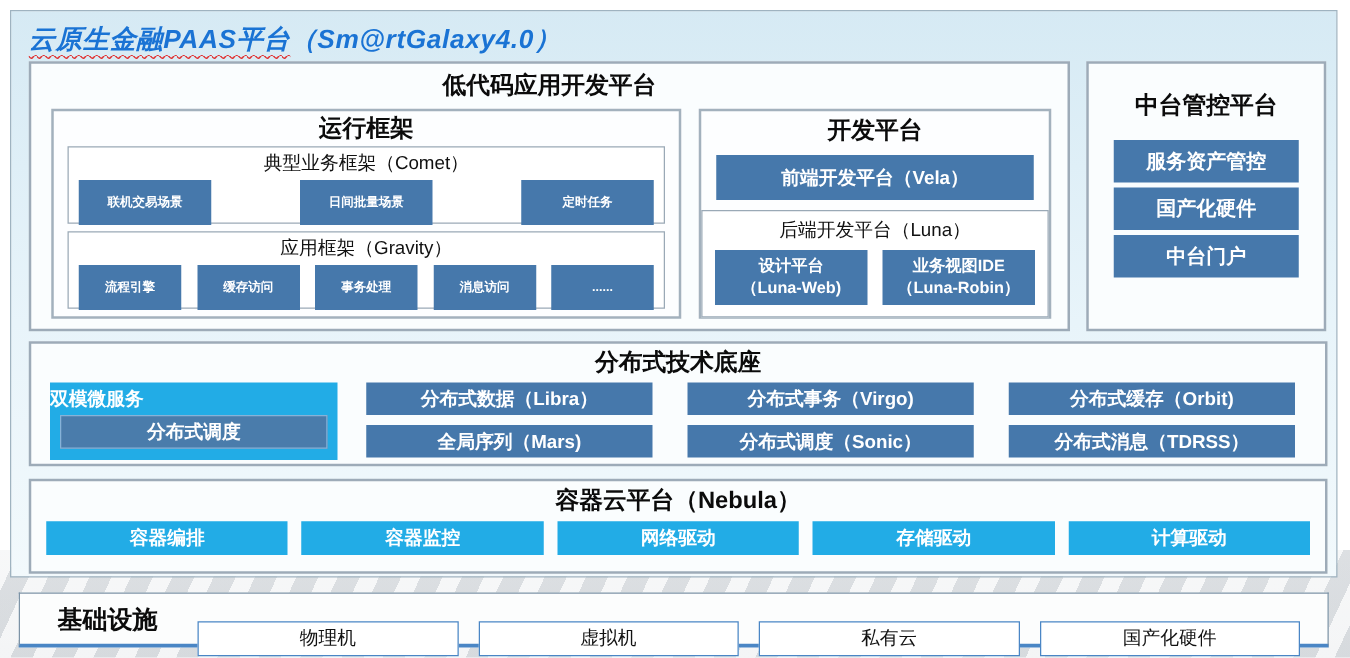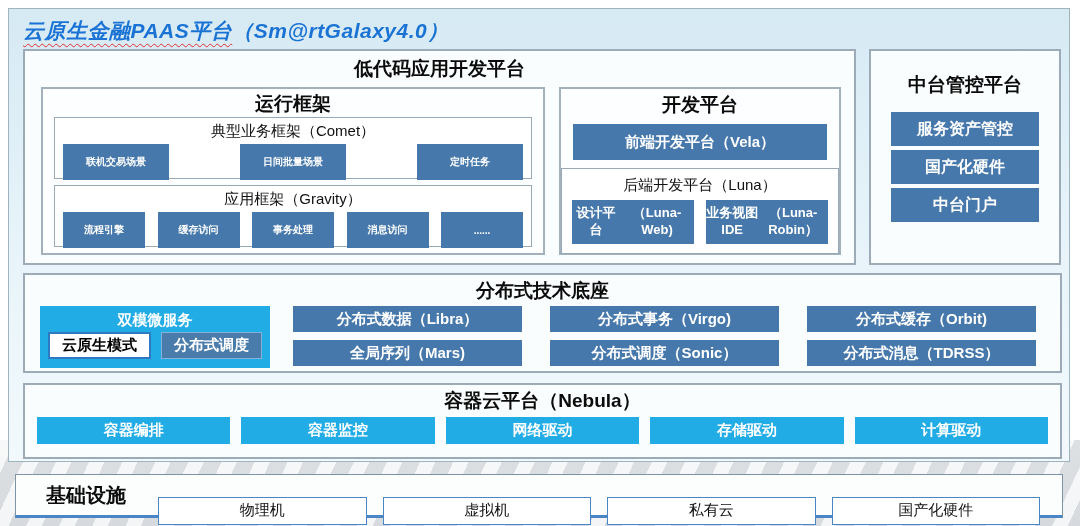--- a/index.html
+++ b/index.html
@@ -52,31 +52,31 @@
   .frame-title{padding-top:2px}
   .frame-row{display:flex;justify-content:space-between;padding:0 8px;margin-top:2px}
   .frame-row .btn{width:106px}
   .frame-row.five .btn{width:82px}
   .dev-box{flex:1;height:168px;border:2px solid #a3b1bd;background:#fdfeff;box-sizing:border-box}
   .dev-title{margin-top:3px}
   .vela-btn{margin:6px 12px 0;height:36px;font-size:15px}
   .luna-box{margin:8px 0 0;border:1px solid #9aa9b6;background:#fff;height:86px;box-sizing:border-box}
   .luna-title{padding-top:4px;line-height:24px}
   .luna-row{display:flex;gap:12px;padding:0 10px;margin-top:3px}
-  .luna-row .btn{flex:1;height:44px;flex-direction:row;font-size:13px;line-height:1.3}
+  .luna-row .btn{flex:1;height:44px;flex-direction:column;font-size:13px;line-height:1.3}
   
   .midplat-box{left:860px;top:40px;width:192px;height:216px}
   .midplat-title{margin-top:21px}
   .midplat-items{display:flex;flex-direction:column;align-items:center;gap:4px;margin-top:14px}
   .midplat-items .btn{width:148px;height:34px;font-size:16px}
   
   .dist-box{left:14px;top:264px;width:1039px;height:100px}
   .dist-title{margin-top:3px}
   .dualmode{position:absolute;left:15px;top:31px;width:230px;height:62px;background:#22ace6}
-  .dualmode-title{color:#fff;font-size:15px;font-weight:bold;text-align:center;line-height:25px;padding-top:1px}
+  .dualmode-title{color:#fff;font-size:15px;font-weight:bold;line-height:25px;padding-top:1px}
   .dualmode-row{display:flex;gap:10px;padding:0 8px}
   .mode-white{
     flex:1;height:27px;background:#fff;border:2px solid #2f78c2;color:#000;
     font-size:15px;font-weight:bold;display:flex;align-items:center;justify-content:center;box-sizing:border-box;
   }
   .mode-blue{
     flex:1;height:27px;background:#4a7cab;border:1px solid #86b2d8;color:#fff;
     font-size:15px;font-weight:bold;display:flex;align-items:center;justify-content:center;box-sizing:border-box;
   }
   .dist-grid{
@@ -167,21 +167,20 @@
       <div class="btn">中台门户</div>
     </div>
   </div>
 
   <div class="big-box dist-box">
     <div class="title-lg dist-title">分布式技术底座</div>
 
     <div class="dualmode">
       <div class="dualmode-title">双模微服务</div>
       <div class="dualmode-row">
-        <div class="mode-white">云原生模式</div>
         <div class="mode-blue">分布式调度</div>
       </div>
     </div>
 
     <div class="dist-grid">
       <div class="btn">分布式数据（Libra）</div>
       <div class="btn">分布式事务（Virgo)</div>
       <div class="btn">分布式缓存（Orbit)</div>
       <div class="btn">全局序列（Mars)</div>
       <div class="btn">分布式调度（Sonic）</div>

